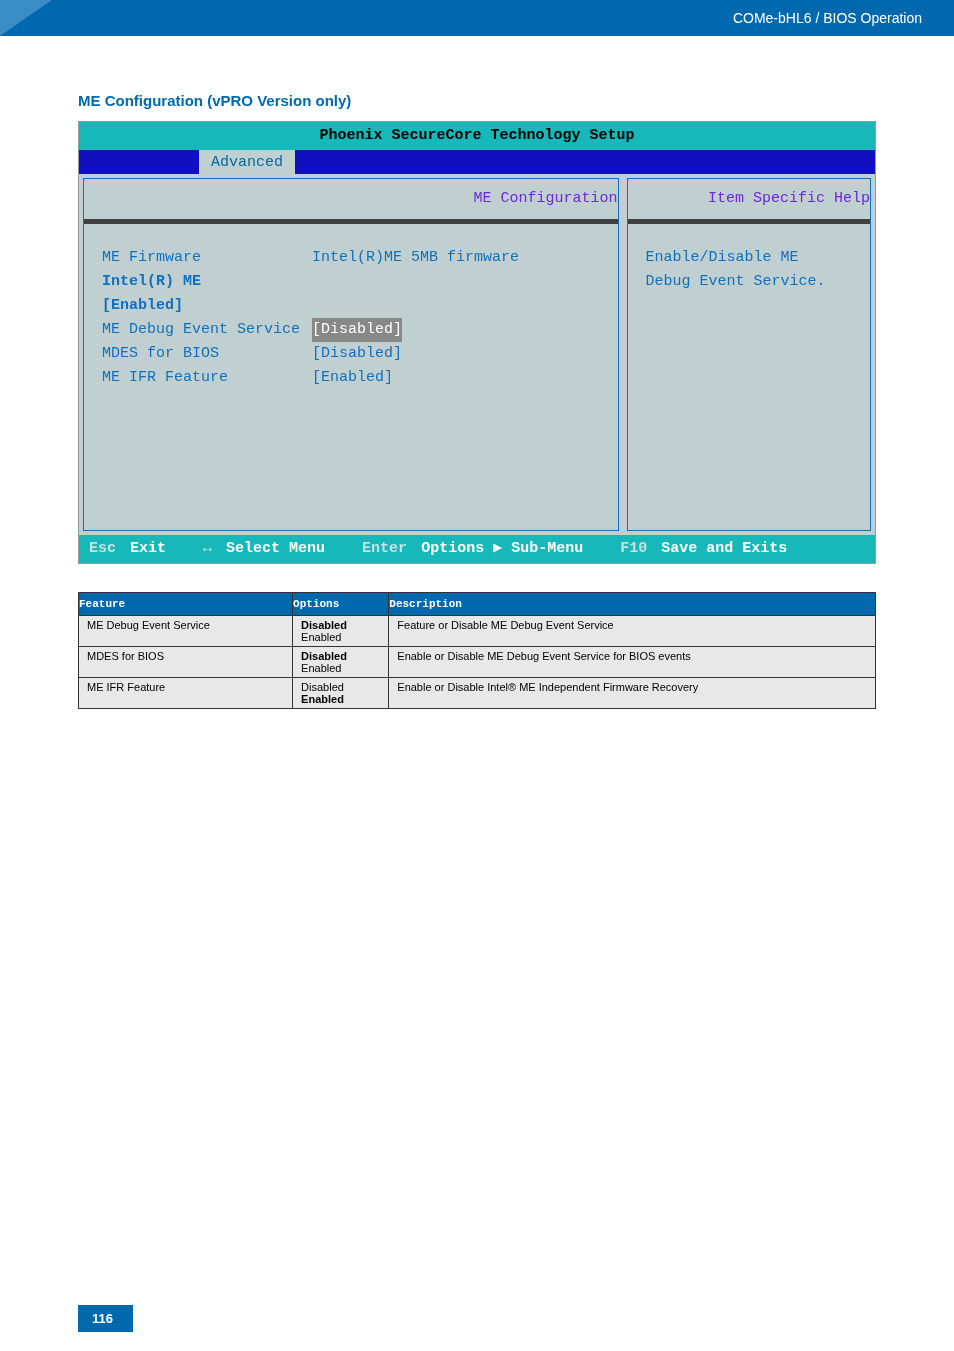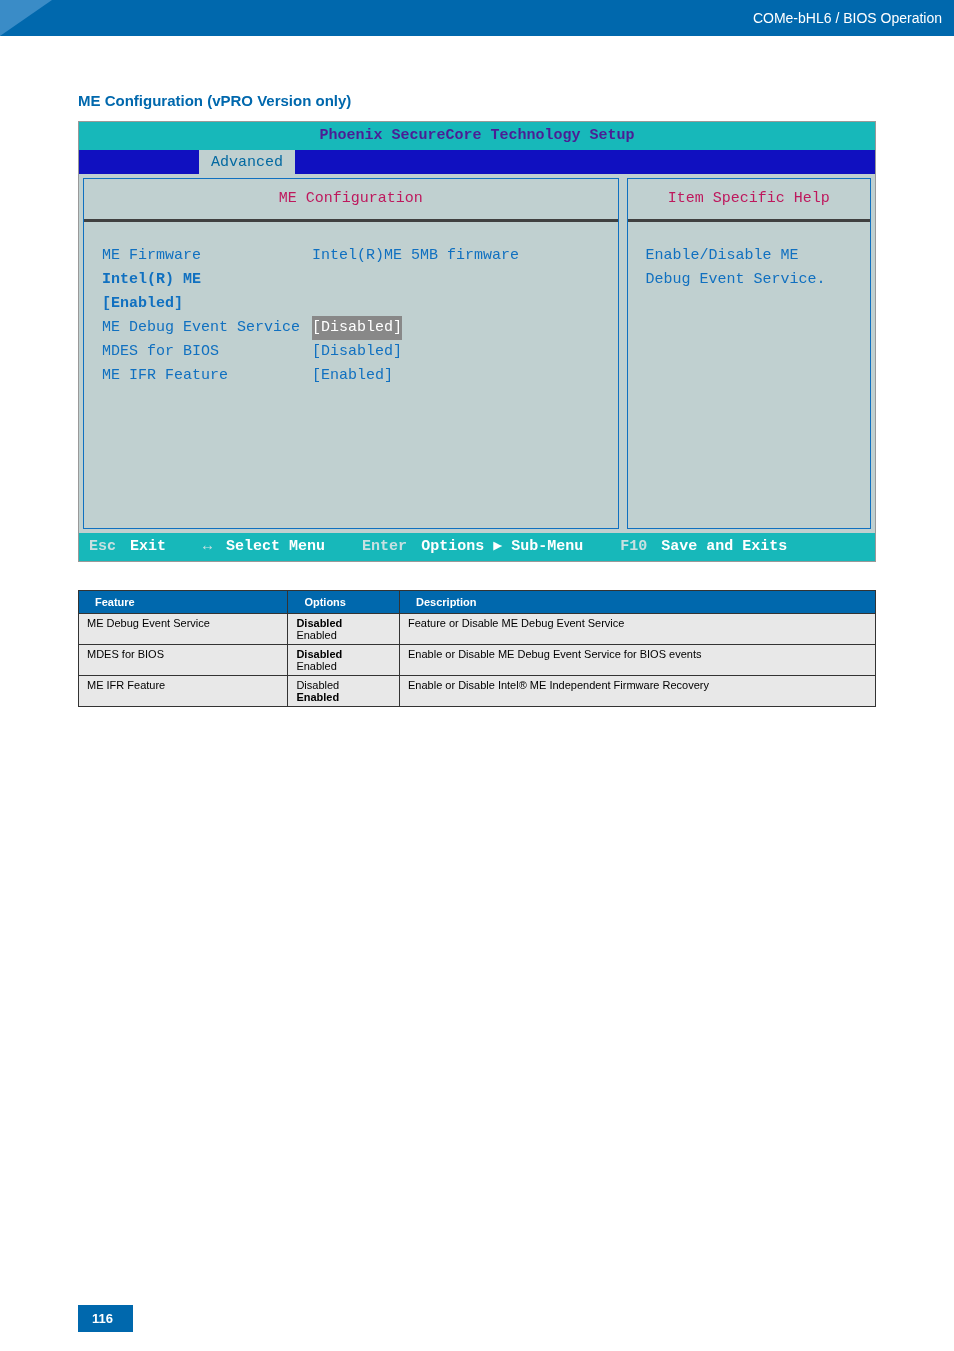--- a/index.html
+++ b/index.html
@@ -10,21 +10,21 @@
     height: 1351px;
     position: relative;
   }
   .header-bar {
     background: #0068ad;
     height: 36px;
     width: 100%;
     display: flex;
     align-items: center;
     justify-content: flex-end;
-    padding: 0 12px;
+    padding: 0 32px;
   }
   .corner-tab {
     position: absolute;
     top: 0;
     left: 0;
     width: 0;
     height: 0;
     border-top: 36px solid #3a8cc7;
     border-right: 52px solid transparent;
   }
@@ -47,21 +47,21 @@
   
   .bios-screen {
     border: 1px solid #999;
     font-family: "Courier New", monospace;
     font-size: 15px;
     line-height: 1.6;
     background: #c0d0d0;
   }
   .bios-title {
     background: #17b8ba;
-    color: #4c1d95;
+    color: #000000;
     text-align: center;
     padding: 2px 0;
     font-weight: bold;
   }
   .bios-tabs {
     background: #1010c0;
     height: 24px;
     display: flex;
     align-items: stretch;
   }
@@ -81,24 +81,24 @@
     flex: 2.2;
     border: 1px solid #1070c0;
     margin: 4px;
   }
   .bios-right {
     flex: 1;
     border: 1px solid #1070c0;
     margin: 4px;
   }
   .pane-header {
-    text-align: center;
-    color: #be185d;
+    text-align: right;
+    color: #6d28d9;
     padding: 8px 0;
-    border-bottom: 3px solid #404040;
+    border-bottom: 5px solid #404040;
   }
   .pane-content {
     padding: 22px 18px 140px 18px;
     color: #1070c0;
   }
   .kv { display: flex; }
   .kv .k { width: 210px; }
   .kv .v { }
   .bold { font-weight: bold; flex-direction: column; }
   .highlight { color: #fff; background: #888; display: inline-block; }
@@ -116,23 +116,23 @@
   .ftable {
     margin-top: 28px;
     width: 100%;
     border-collapse: collapse;
     font-size: 11px;
   }
   .ftable th {
     background: #0068ad;
     color: #fff;
     text-align: left;
-    padding: 5px 16px;
+    padding: 5px 0;
     border: 1px solid #333;
-    font-family: Liberation Sans, sans-serif;
+    font-family: Liberation Mono, monospace;
   }
   .ftable td {
     border: 1px solid #333;
     padding: 3px 8px;
     background: #e8e8e8;
     vertical-align: top;
     font-family: "Trebuchet MS", Arial, sans-serif;
   }
   .ftable .bold-opt { font-weight: bold; }
   .page-footer {

